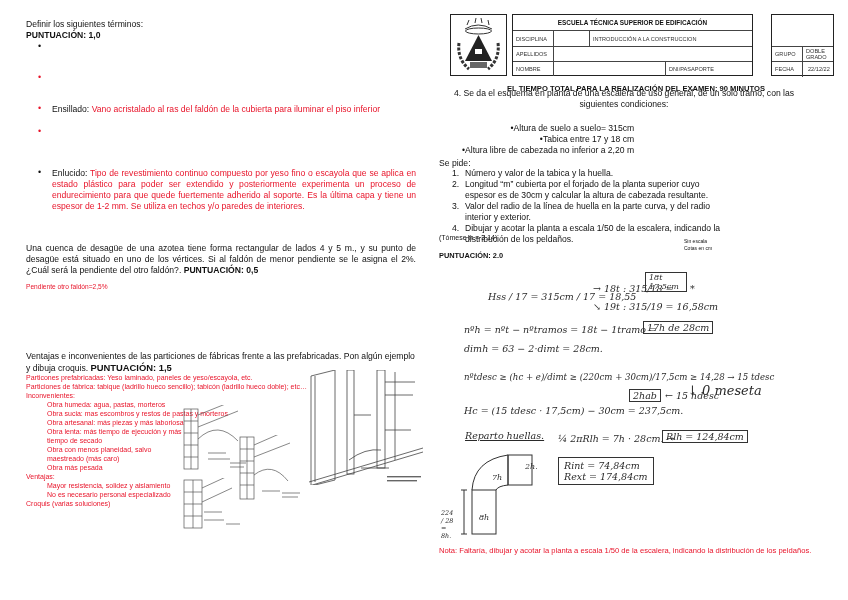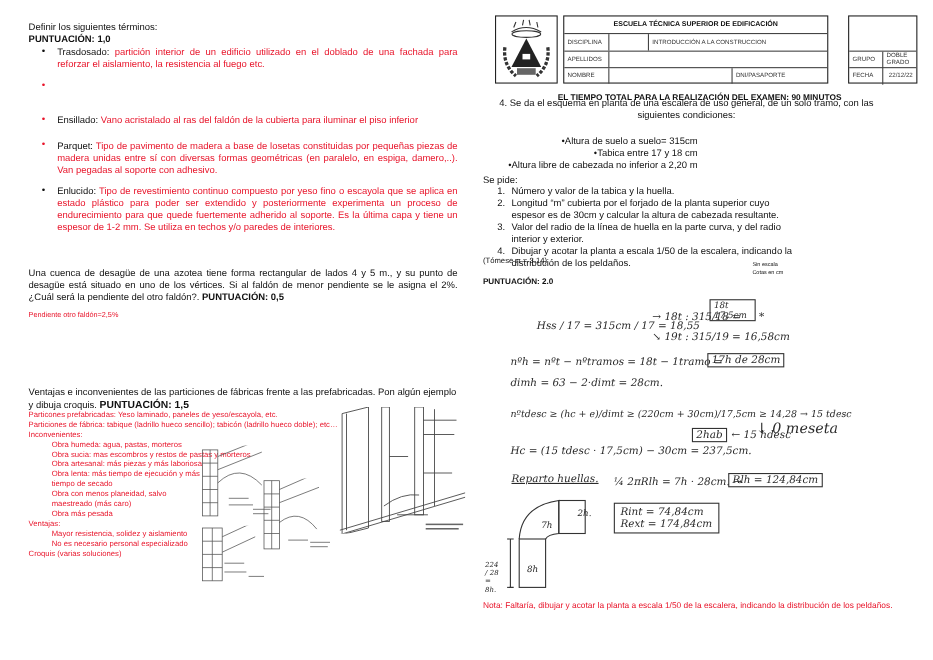--- a/index.html
+++ b/index.html
@@ -33,38 +33,30 @@
 </style>
 </head>
 <body>
 
 <div class="page left">
 
   <div class="abs t" style="left:26px; top:19px;">Definir los siguientes términos:</div>
   <div class="abs t bold" style="left:26px; top:30px;">PUNTUACIÓN: 1,0</div>
 
   <div class="bul" style="left:38px; top:41px;">•</div>
-  <div class="abs t jus" style="left:52px; top:42px; width:364px;">
-    <span>Trasdosado:</span>
-    <span class="red">partición interior de un edificio utilizado en el doblado de una fachada para reforzar el aislamiento, la resistencia al fuego etc.</span>
-  </div>
 
   <div class="bul red" style="left:38px; top:72px;">•</div>
 
   <div class="bul red" style="left:38px; top:103px;">•</div>
   <div class="abs t" style="left:52px; top:104px; width:364px;">
     <span>Ensillado:</span>
     <span class="red">Vano acristalado al ras del faldón de la cubierta para iluminar el piso inferior</span>
   </div>
 
   <div class="bul red" style="left:38px; top:126px;">•</div>
-  <div class="abs t jus" style="left:52px; top:127px; width:364px;">
-    <span>Parquet:</span>
-    <span class="red">Tipo de pavimento de madera a base de losetas constituidas por pequeñas piezas de madera unidas entre sí con diversas formas geométricas (en paralelo, en espiga, damero,..). Van pegadas al soporte con adhesivo.</span>
-  </div>
 
   <div class="bul" style="left:38px; top:167px;">•</div>
   <div class="abs t jus" style="left:52px; top:168px; width:364px;">
     <span>Enlucido:</span>
     <span class="red">Tipo de revestimiento continuo compuesto por yeso fino o escayola que se aplica en estado plástico para poder ser extendido y posteriormente experimenta un proceso de endurecimiento para que quede fuertemente adherido al soporte. Es la última capa y tiene un espesor de 1-2 mm. Se utiliza en techos y/o paredes de interiores.</span>
   </div>
 
   <div class="abs t jus" style="left:26px; top:243px; width:390px;">
     <span>Una cuenca de desagüe de una azotea tiene forma rectangular de lados 4 y 5 m., y su punto de desagüe está situado en uno de los vértices. Si al faldón de menor pendiente se le asigna el 2%. ¿Cuál será la pendiente del otro faldón?.</span>
     <span class="bold">PUNTUACIÓN: 0,5</span>

